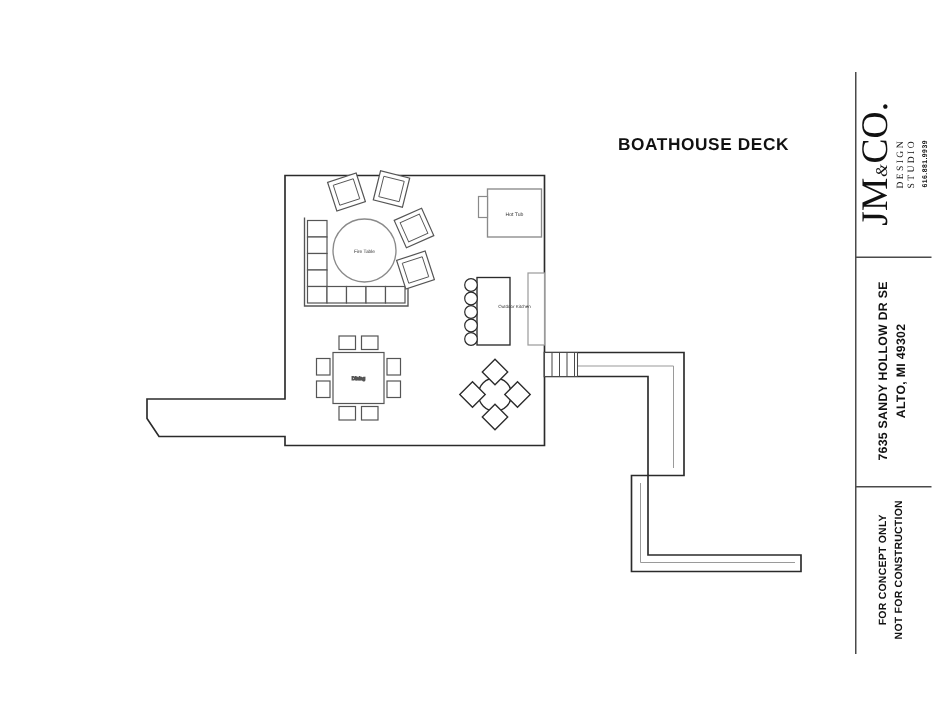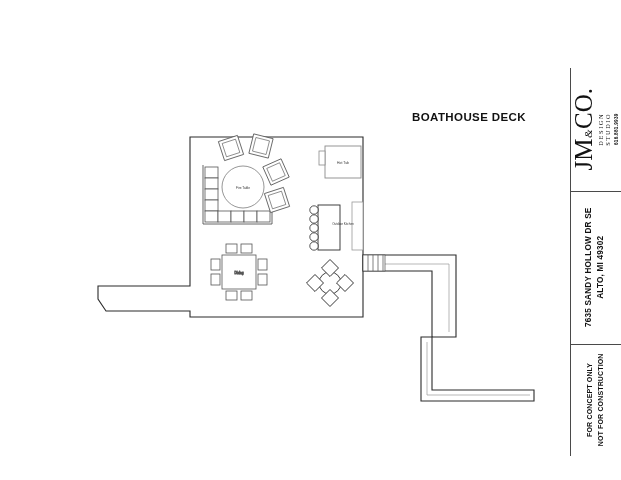--- a/index.html
+++ b/index.html
@@ -15,21 +15,20 @@
     font-family: "Liberation Sans", sans-serif;
     color: #1a1a1a;
   }
 
   
   #sheet {
     position: absolute;
     left: 0; top: 0;
     width: 621px; height: 379px;
     background: #ffffff;
-    margin-top: 20px;
   }
 
   
   #plan-title {
     position: absolute;
     left: 412px;
     top: 91px;
     font-size: 11.5px;
     font-weight: bold;
     letter-spacing: 0.4px;

